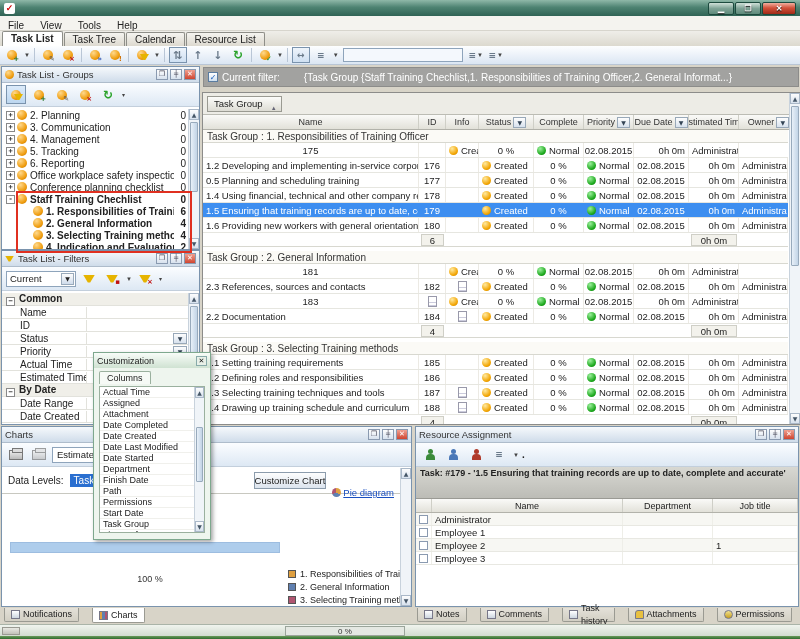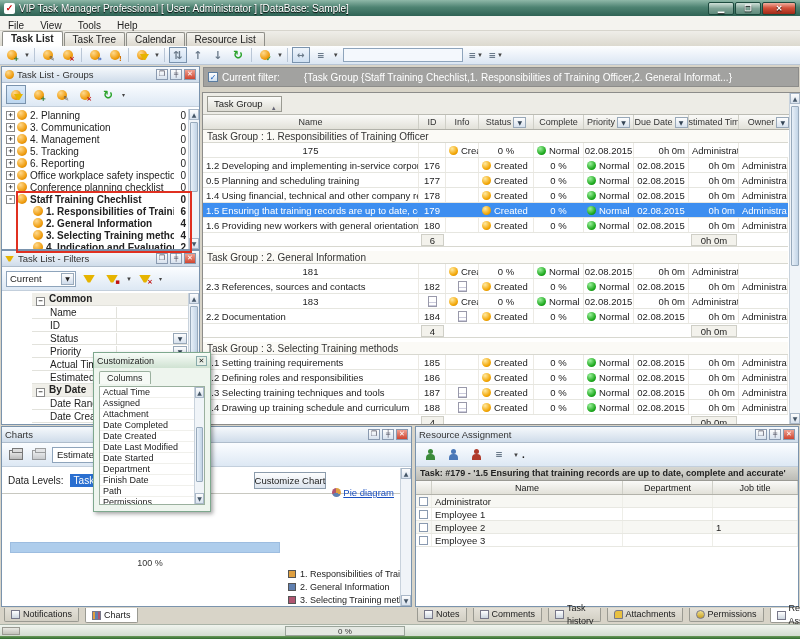--- a/index.html
+++ b/index.html
@@ -64,34 +64,34 @@
   .tcount { flex:none; width:14px; text-align:right; padding-right:2px; }
   .redbox { border:2px solid #e03020; pointer-events:none; }
 
   
   .vscroll { position:absolute; width:11px; background:#f0f4f8; border-left:1px solid #c8d2dc; }
   .sarrow { height:11px; background:linear-gradient(#fdfdfd,#d8e2ee); border:1px solid #aab8c8;
     font:6px/9px "DejaVu Sans",sans-serif; text-align:center; color:#456; }
   .sthumb { position:absolute; left:1px; right:1px; background:linear-gradient(90deg,#e8f0f8,#c2d4e6); border:1px solid #98aabc; border-radius:1px; }
 
   
-  .fgrid { position:absolute; left:0; top:42px; right:11px; bottom:0; overflow:hidden; background:#fff;margin-left:30px; }
+  .fgrid { position:absolute; left:0; top:42px; right:11px; bottom:0; overflow:hidden; background:#fff; }
   .frow { height:13px; display:flex; align-items:center; border-bottom:1px solid #e2e2dc; }
   .frow .flabel { width:85px; padding-left:18px; border-right:1px solid #e2e2dc; white-space:nowrap; overflow:hidden; }
   .frow.fgroup { background:#f0efe9; font-weight:bold; }
   .frow.fgroup .flabel { border-right:none; padding-left:4px; }
   .fgbox { display:inline-block; width:9px; height:9px; border:1px solid #888; background:#fff;
     font:bold 7px/7px "DejaVu Sans Mono",monospace; text-align:center; margin-right:4px; vertical-align:-1px;}
   .fdd { margin-left:auto; width:14px; height:11px; border:1px solid #98a8b8; background:linear-gradient(#fdfdfd,#d8e2ee);
     font:6px/9px "DejaVu Sans",sans-serif; text-align:center; color:#345; margin-right:1px; }
   .fselect { width:70px; height:16px; border:1px solid #8ea4bb; background:#fff; font-size:9.5px; padding-left:3px; line-height:14px; position:relative; }
   .fselect .dd2 { position:absolute; right:1px; top:1px; width:13px; height:12px; background:linear-gradient(#fdfdfd,#cfdcec); border:1px solid #9ab; font:6px/10px "DejaVu Sans",sans-serif; text-align:center;}
 
   
-  .popup { left:93px; top:352px; width:118px; height:160px; z-index:60;
+  .popup { left:93px; top:352px; width:118px; height:188px; z-index:60;
     border:1px solid #7ea88e; background:#eef5ee; box-shadow:2px 2px 4px rgba(0,0,0,.35); }
   .popup .phead2 { height:15px; background:linear-gradient(#f8fcf8,#cfe2d2); display:flex; align-items:center;
     padding:0 3px; font-size:9px; }
   .popup .x { margin-left:auto; width:11px; height:10px; border:1px solid #8aa; background:#e8f0e8; font:7px/8px "DejaVu Sans",sans-serif; text-align:center;}
   .ctab { display:inline-block; margin:3px 0 0 5px; padding:1px 7px; border:1px solid #9ab09e; border-bottom:none;
     background:#f6faf6; border-radius:2px 2px 0 0; font-size:9px; }
   .clist { position:absolute; left:5px; right:5px; top:33px; bottom:6px; border:1px solid #9ab09e; background:#fff; overflow:hidden; }
   .citem { height:11px; line-height:11px; padding-left:3px; border-bottom:1px solid #f0f0ec; font-size:9px; white-space:nowrap; }
 
   
@@ -133,68 +133,67 @@
   
   .chartspanel { left:1px; top:426px; width:411px; height:181px; }
   .chartbody { position:absolute; left:0; top:41px; right:11px; bottom:0; background:#fff; overflow:hidden; }
   .dlstrip { height:26px; border-bottom:1px solid #c8c8c0; display:flex; align-items:center; padding:0 6px; }
   .dlchip { background:#2a6fd0; color:#fff; padding:1px 4px; margin-left:6px; }
   .custbtn { margin-left:auto; border:1px solid #8c9cac; background:linear-gradient(#fdfdfd,#dce4ee); padding:2px 0; font-size:9.5px; }
   .pielink { color:#1a4fc0; text-decoration:underline; margin-left:6px; font-size:9.5px;margin-top:24px; }
   .pieicon { display:inline-block; width:9px; height:9px; border-radius:50%; vertical-align:-1px; margin-right:2px;
     background:conic-gradient(#e0a040 0 120deg,#6080b0 120deg 250deg,#b05570 250deg 360deg); }
   .hbar { position:absolute; left:8px; top:74px; width:270px; height:11px; background:#aecdec; border:1px solid #9dbde0; }
-  .hbarlabel { position:absolute; left:118px; top:90px; width:60px; text-align:center; font-size:9px; color:#333; }
+  .hbarlabel { position:absolute; left:118px; top:106px; width:60px; text-align:center; font-size:9px; color:#333; }
   .legend { position:absolute; left:286px; top:99px; }
   .litem { display:flex; align-items:center; height:13px; font-size:9px; white-space:nowrap; }
   .lsq { width:8px; height:8px; border:1px solid #555; margin-right:4px; flex:none; }
   .printer { width:14px; height:10px; background:linear-gradient(#eee,#bbb); border:1px solid #777; position:relative; }
   .printer:before { content:""; position:absolute; left:2px; top:-3px; width:9px; height:3px; background:#ddd; border:1px solid #777; }
   .metricsel { width:130px; height:16px; border:1px solid #8ea4bb; background:#fff; line-height:14px; padding-left:4px;
     font-size:9.5px; position:relative; white-space:nowrap; overflow:hidden; }
 
   
   .respanel { left:415px; top:426px; width:384px; height:181px; }
-  .taskbar { height:14px; background:linear-gradient(#d8d8d2,#bcbcb6); border-bottom:1px solid #9a9a94;
+  .taskbar { height:32px; background:linear-gradient(#d8d8d2,#bcbcb6); border-bottom:1px solid #9a9a94;
     font-weight:bold; font-size:9px; line-height:13px; padding-left:4px; color:#222; white-space:nowrap; overflow:hidden; }
   .rgrid { display:grid; grid-template-columns:16px 191px 90px 1fr; }
   .rhead { height:14px; background:linear-gradient(#fafaf8,#e2e1d9); border-bottom:1px solid #b2b2aa; font-size:9px; }
   .rhead > div { border-right:1px solid #cfcfc7; display:flex; align-items:center; justify-content:center; }
   .rrow { height:13px; border-bottom:1px solid #e8e8e2; background:#fff; font-size:9.5px; }
   .rrow:nth-child(odd) { background:#f7f7f3; }
   .rrow > div { border-right:1px solid #eeeee8; display:flex; align-items:center; padding:0 3px; overflow:hidden; }
   .rcheck { width:9px; height:9px; border:1px solid #8a9ab0; background:#fff; margin:0 auto; }
   .person { width:11px; height:11px; position:relative; }
   .person:before { content:""; position:absolute; left:3px; top:0; width:5px; height:5px; border-radius:50%; background:#4a78b8; }
   .person:after { content:""; position:absolute; left:1px; top:5px; width:9px; height:6px; border-radius:4px 4px 0 0; background:#4a78b8; }
   .person.add:after, .person.add:before { background:#3a8a3a; }
   .person.del:after, .person.del:before { background:#b03a2a; }
 
   
-  .btabs { top:608px; height:16px; background:#d8d4c8; display:flex; align-items:flex-start; padding-left:4px; gap:6px; }
+  .btabs { top:608px; height:16px; background:#d8d4c8; display:flex; align-items:flex-start; padding-left:4px; gap:13px; }
   .btab { height:14px; line-height:13px; padding:0 6px; border:1px solid #9a9a92; border-top:none;
     border-radius:0 0 2px 2px; background:linear-gradient(#e4e1d8,#d2cfc4); font-size:9px; display:flex; align-items:center; gap:3px; }
   .btab.active { background:#fff; height:15px; }
   .bicon { width:9px; height:9px; border:1px solid #778; background:linear-gradient(#fff,#cdd6e0); flex:none; }
   .bicon.chart { background:linear-gradient(90deg,#e0a040 33%,#6080b0 33% 66%,#b05570 66%); }
   .bicon.clip { background:#e8c040; border-radius:3px 0 0 0; }
   .bicon.perm { background:linear-gradient(#f0e090,#c8a020); border-radius:50%; }
   .statusbar { left:0; top:624px; width:800px; height:12px; background:linear-gradient(#f0f4ee,#d2dcd0);
     border-top:1px solid #aab4a8; display:flex; align-items:center; }
   .grip { width:18px; height:8px; background:linear-gradient(#e8e8e2,#c2c2ba); border:1px solid #9a9a92; margin-left:2px; }
   .progress { position:absolute; left:285px; top:1px; width:120px; height:10px; border:1px solid #9aa49a;
     background:#e4e8e2; font-size:8px; text-align:center; line-height:9px; color:#333; }
   .greenstrip { left:0; top:636px; width:800px; height:3px; background:linear-gradient(#6a9a5a,#2f6b2f); }
 </style>
 </head>
 <body>
 
 <div class="abs titlebar">
   <div class="appicon">✓</div>
-  <span>VIP Task Manager Professional [ User: Administrator ] [DataBase: Sample]</span>
   <div class="winbtns">
     <div class="winbtn">▁</div>
     <div class="winbtn">❐</div>
     <div class="winbtn close">✕</div>
   </div>
 </div>
 
 <div class="abs menubar" id="menubar">
     <div class="menuitem">File</div>
     <div class="menuitem">View</div>

